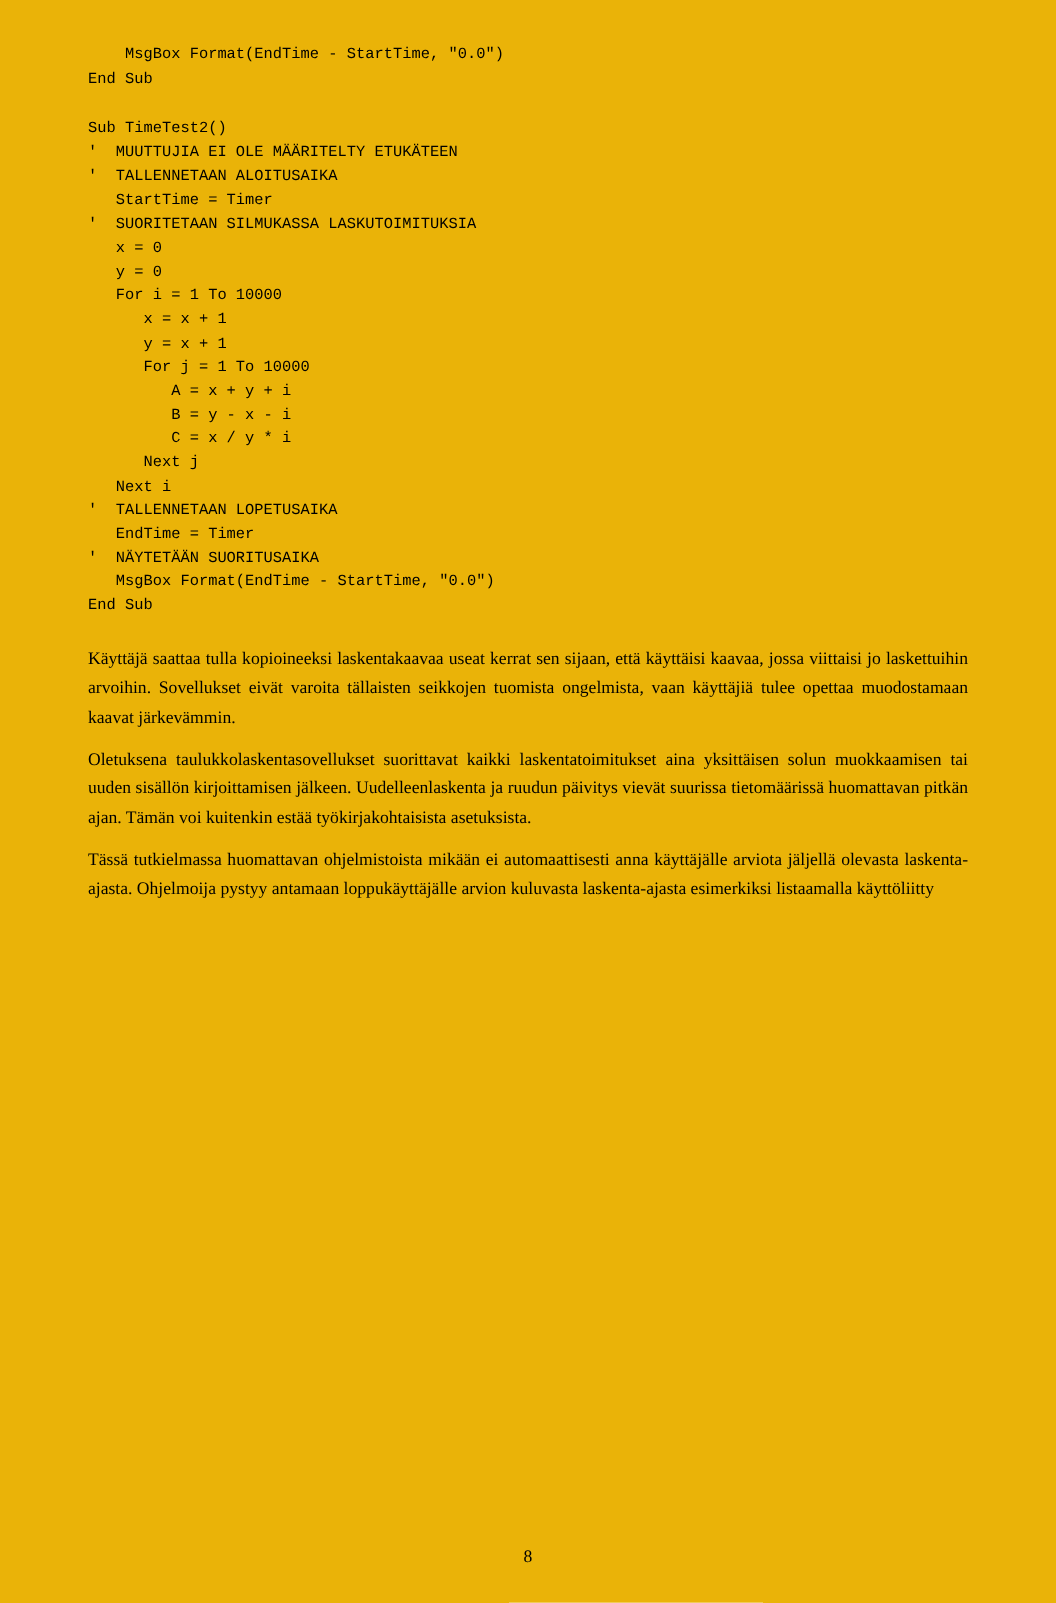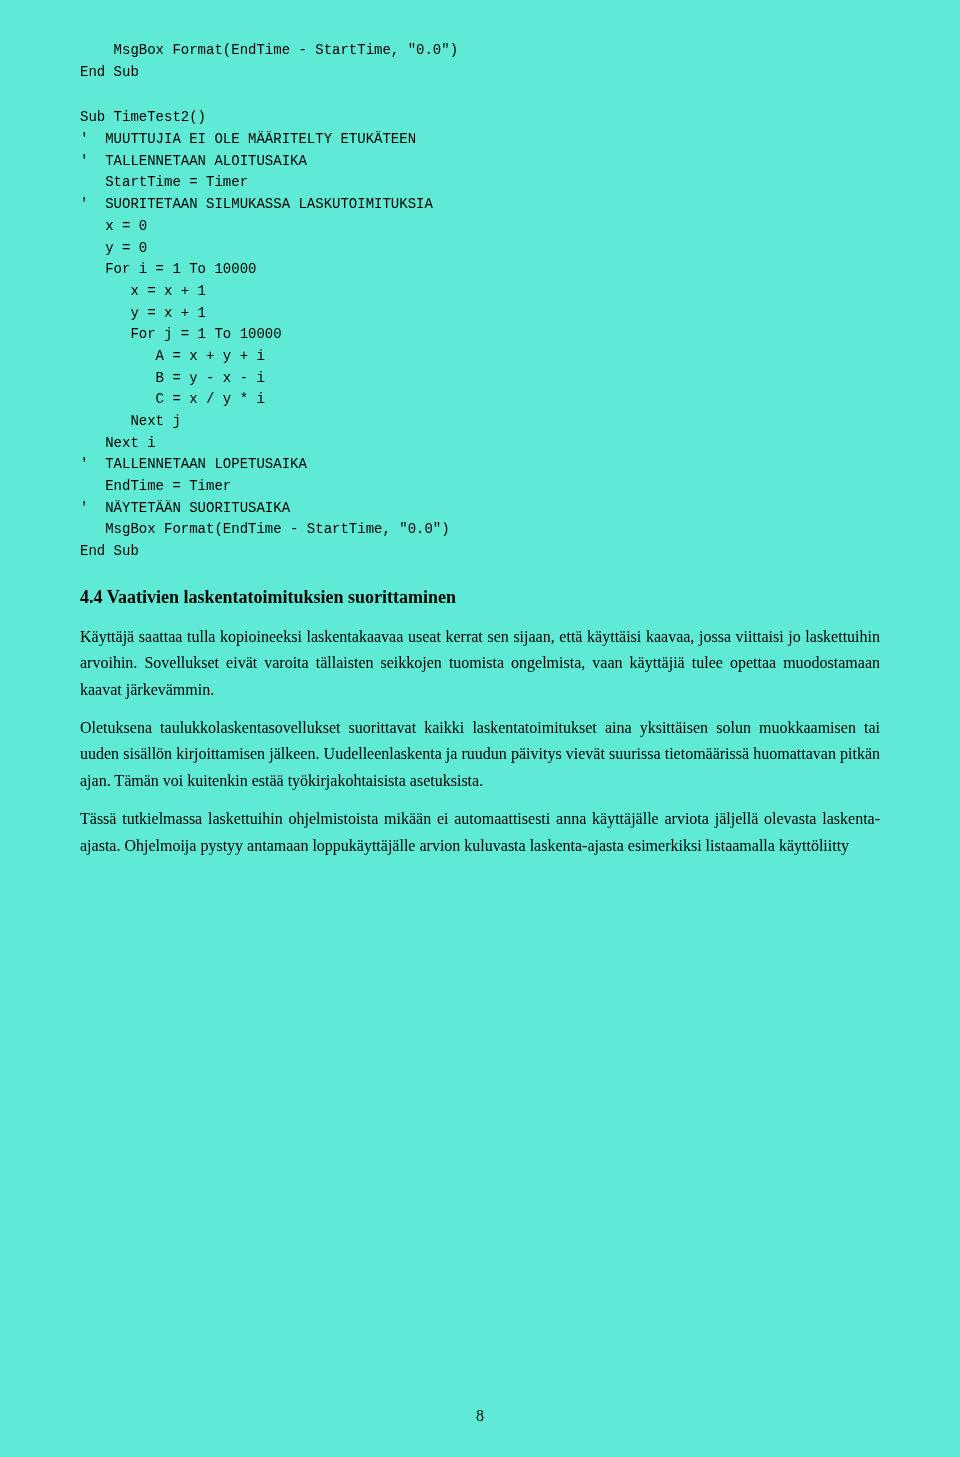--- a/index.html
+++ b/index.html
@@ -13,21 +13,21 @@
       font-family: 'Times New Roman', Times, serif;
       font-size: 16px;
       color: #000000;
       width: 960px;
       min-height: 1457px;
     }
 
     .page {
       width: 960px;
       min-height: 1457px;
-      background: #5eead4;
+      background: #eab308;
       padding: 40px 80px 60px 80px;
       position: relative;
     }
 
     .code-block {
       font-family: 'Courier New', Courier, monospace;
       font-size: 14px;
       line-height: 1.55;
       white-space: pre;
       margin-bottom: 24px;
@@ -86,22 +86,21 @@
          B = y - x - i
          C = x / y * i
       Next j
    Next i
 '  TALLENNETAAN LOPETUSAIKA
    EndTime = Timer
 '  NÄYTETÄÄN SUORITUSAIKA
    MsgBox Format(EndTime - StartTime, "0.0")
 End Sub</div>
 
-  <div class="section-heading">4.4 Vaativien laskentatoimituksien suorittaminen</div>
 
   <div class="body-text">Käyttäjä saattaa tulla kopioineeksi laskentakaavaa useat kerrat sen sijaan, että käyttäisi kaavaa, jossa viittaisi jo laskettuihin arvoihin. Sovellukset eivät varoita täl­laisten seikkojen tuomista ongelmista, vaan käyttäjiä tulee opettaa muodostamaan kaavat järkevämmin.</div>
 
   <div class="body-text">Oletuksena taulukkolaskentasovellukset suorittavat kaikki laskentatoimitukset ai­na yksittäisen solun muokkaamisen tai uuden sisällön kirjoittamisen jälkeen. Uu­delleenlaskenta ja ruudun päivitys vievät suurissa tietomäärissä huomattavan pit­kän ajan. Tämän voi kuitenkin estää työkirjakohtaisista asetuksista.</div>
 
-  <div class="body-text">Tässä tutkielmassa laskettuihin ohjelmistoista mikään ei automaattisesti anna käyttäjälle arviota jäljellä olevasta laskenta-ajasta. Ohjelmoija pystyy antamaan lop­pukäyttäjälle arvion kuluvasta laskenta-ajasta esimerkiksi listaamalla käyttöliitty­</div>
+  <div class="body-text">Tässä tutkielmassa huomattavan ohjelmistoista mikään ei automaattisesti anna käyttäjälle arviota jäljellä olevasta laskenta-ajasta. Ohjelmoija pystyy antamaan lop­pukäyttäjälle arvion kuluvasta laskenta-ajasta esimerkiksi listaamalla käyttöliitty­</div>
 
   <div class="page-number">8</div>
 </div>
 
 </body></html>

